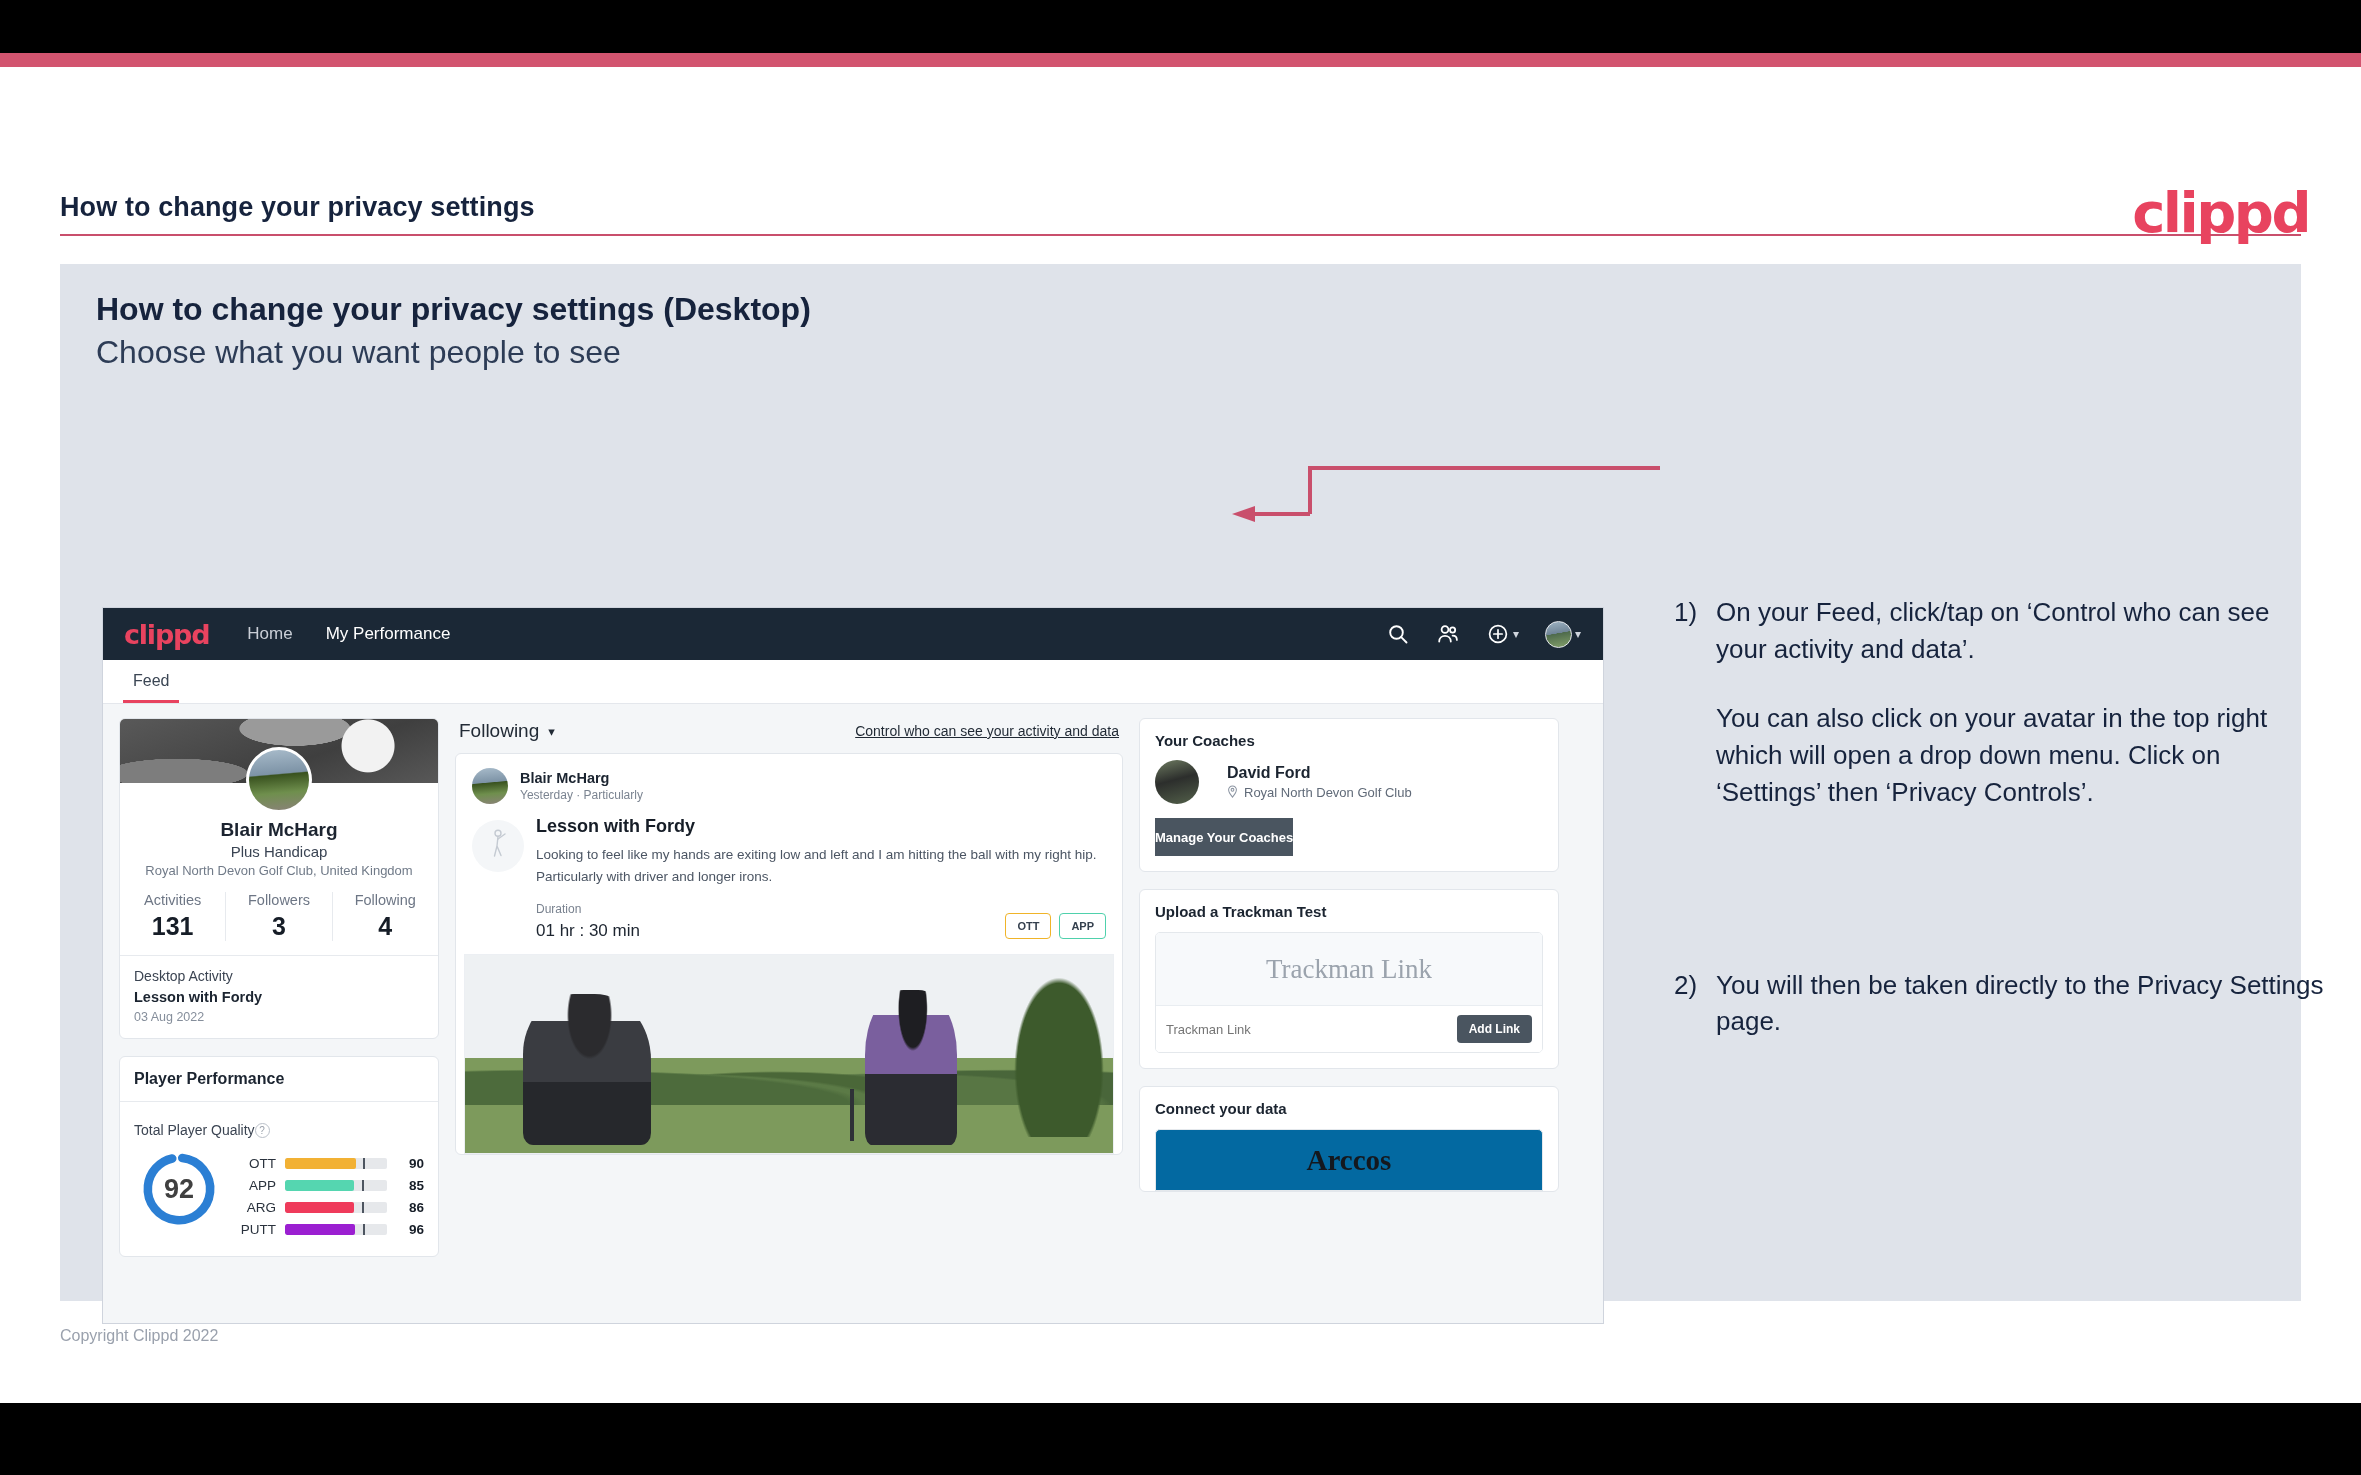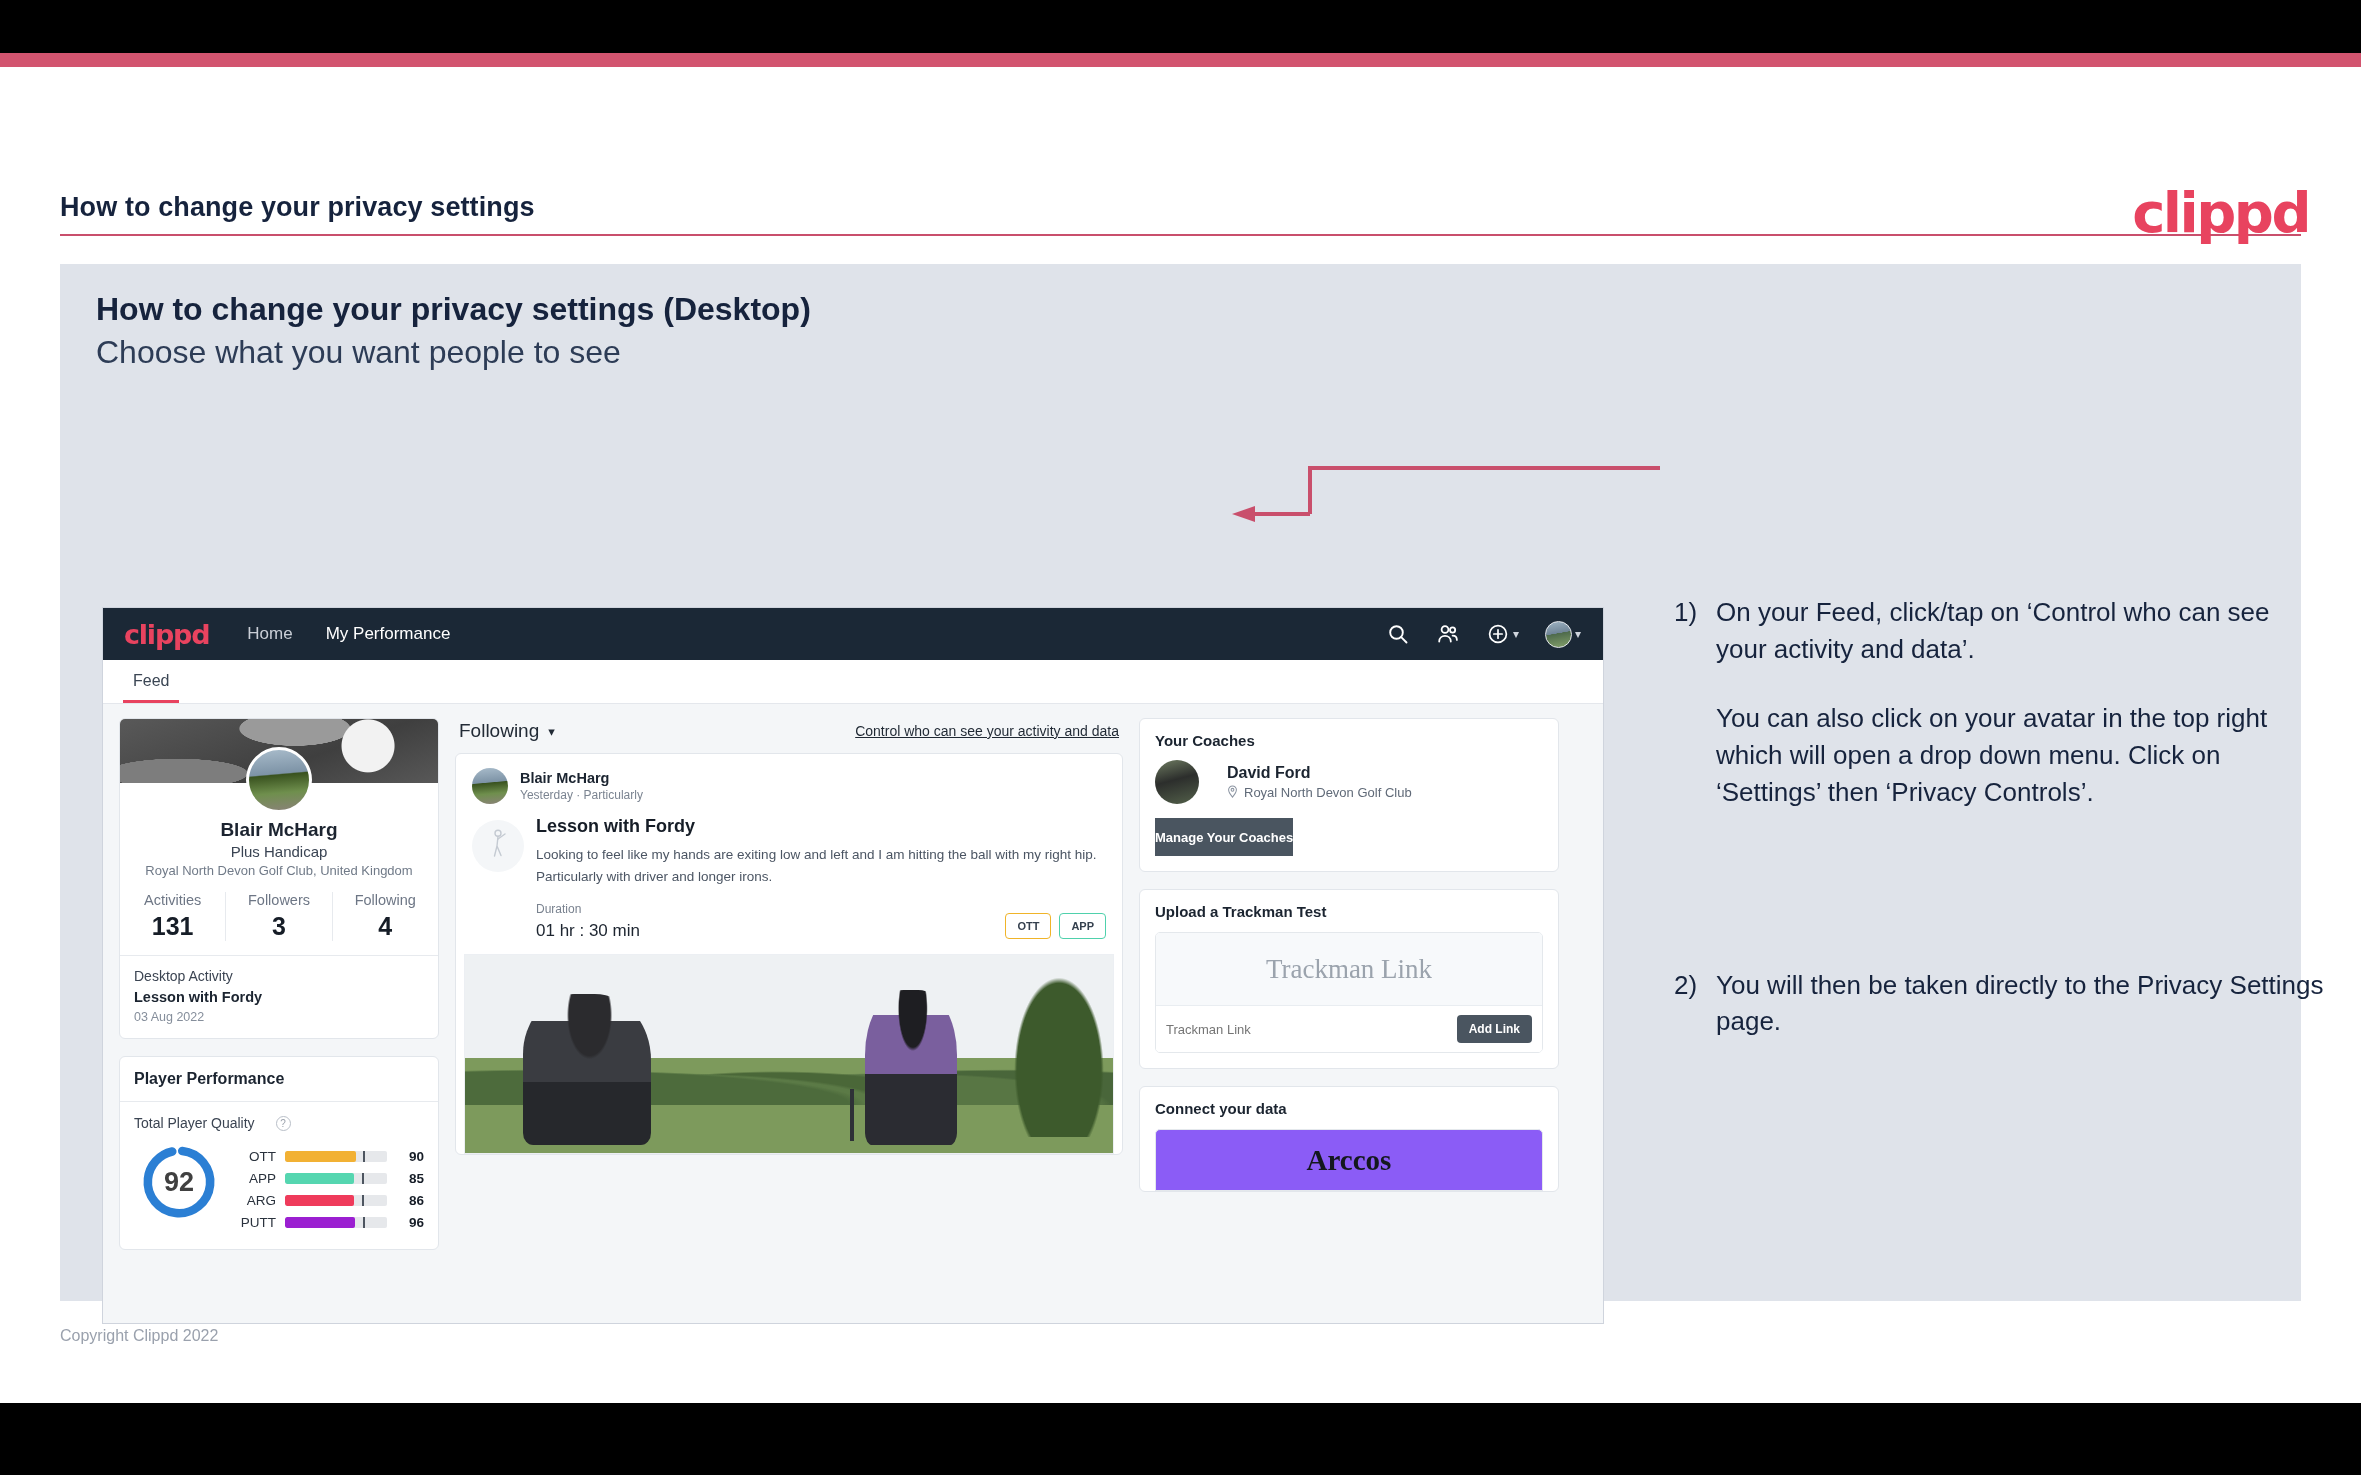--- a/index.html
+++ b/index.html
@@ -134,21 +134,21 @@
   .latest-l { font-size:14px; color:#3b4452; }
   .latest-v { font-size:14.5px; font-weight:700; color:#1b2430; margin-top: 5px; }
   .latest-d { font-size:12.5px; color:#858e9b; margin-top: 5px; }
 
   
   .card-head {
     padding: 13px 14px; font-size:16px; font-weight:700; color:#1b2430;
     border-bottom: 1px solid #e7eaee;
   }
   .perf-body { padding: 13px 14px 16px 14px; }
-  .tpq { font-size:14px; color:#3b4452; display:flex; align-items:flex-end; gap:21px; }
+  .tpq { font-size:14px; color:#3b4452; display:flex; align-items:flex-end; gap:0;margin-top:7px; }
   .q-mark {
     width:15px; height:15px; border-radius:50%; border:1.4px solid #b9bfc8;
     color:#9aa1ab; font-size:10px; display:flex; align-items:center; justify-content:center;
   }
   .perf-row { display:flex; align-items:flex-start; margin-top: 12px; }
   .ring { width: 78px; height: 78px; position: relative; flex: none; margin-left: 6px;}
   .ring svg { position:absolute; inset:0; }
   .ring-val {
     position:absolute; inset:0; display:flex; align-items:center; justify-content:center;
     font-size:27px; font-weight:700; color:#404040;
@@ -262,21 +262,21 @@
   .upload-input { font-size:13px; color:#9aa2ad; border:none; outline:none; background:transparent; flex:1;
                   font-family:"Liberation Sans", sans-serif; }
   .btn-small {
     background:#4a5560; color:#fff; font-size:12px; font-weight:700;
     padding: 7px 12px; border-radius:4px; border:none; cursor:pointer;
     font-family:"Liberation Sans", sans-serif;
   }
   .arccos-box {
     margin: 12px 15px 0 15px; border:1px solid #e4e8ec; border-top-left-radius:5px; border-top-right-radius:5px;
     height: 62px; display:flex; align-items:center; justify-content:center;
-    background:#8b5cf6; font-family:"Liberation Serif", serif; font-size:29px; font-weight:700; color:#14181e;
+    background:#0369a1; font-family:"Liberation Serif", serif; font-size:29px; font-weight:700; color:#14181e;
   }
 
   
   .annot { position:absolute; left:0; top:0; width:2241px; height:1037px; pointer-events:none; }
 
   
   .instr { position:absolute; left: 1614px; top: 330px; width: 650px; color:#16233d; }
   .instr-item { display:flex; margin-bottom: 0; }
   .instr-num { width: 42px; flex:none; font-size: 26px; line-height: 1.42; }
   .instr-body { flex:1; font-size: 26px; line-height: 1.42; }

